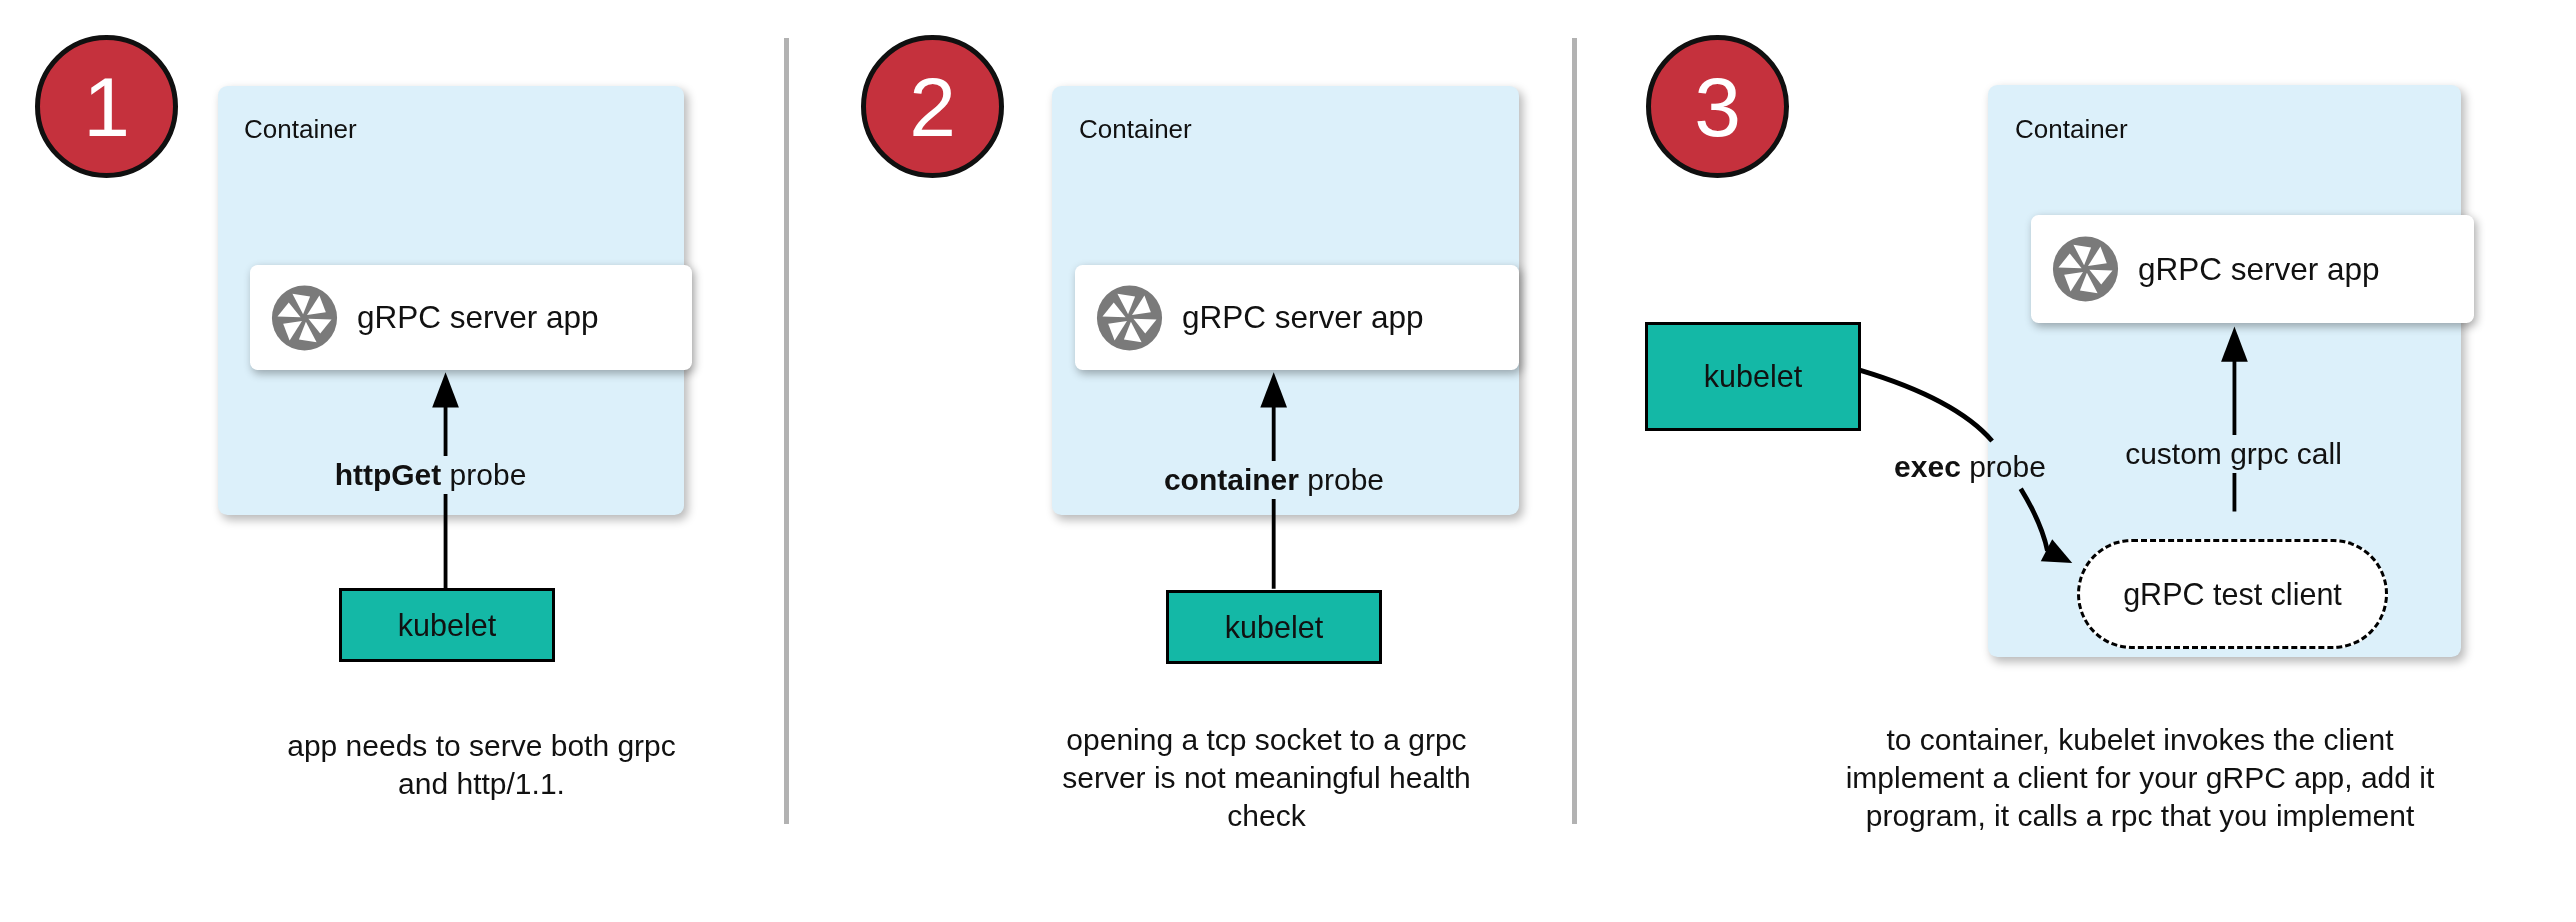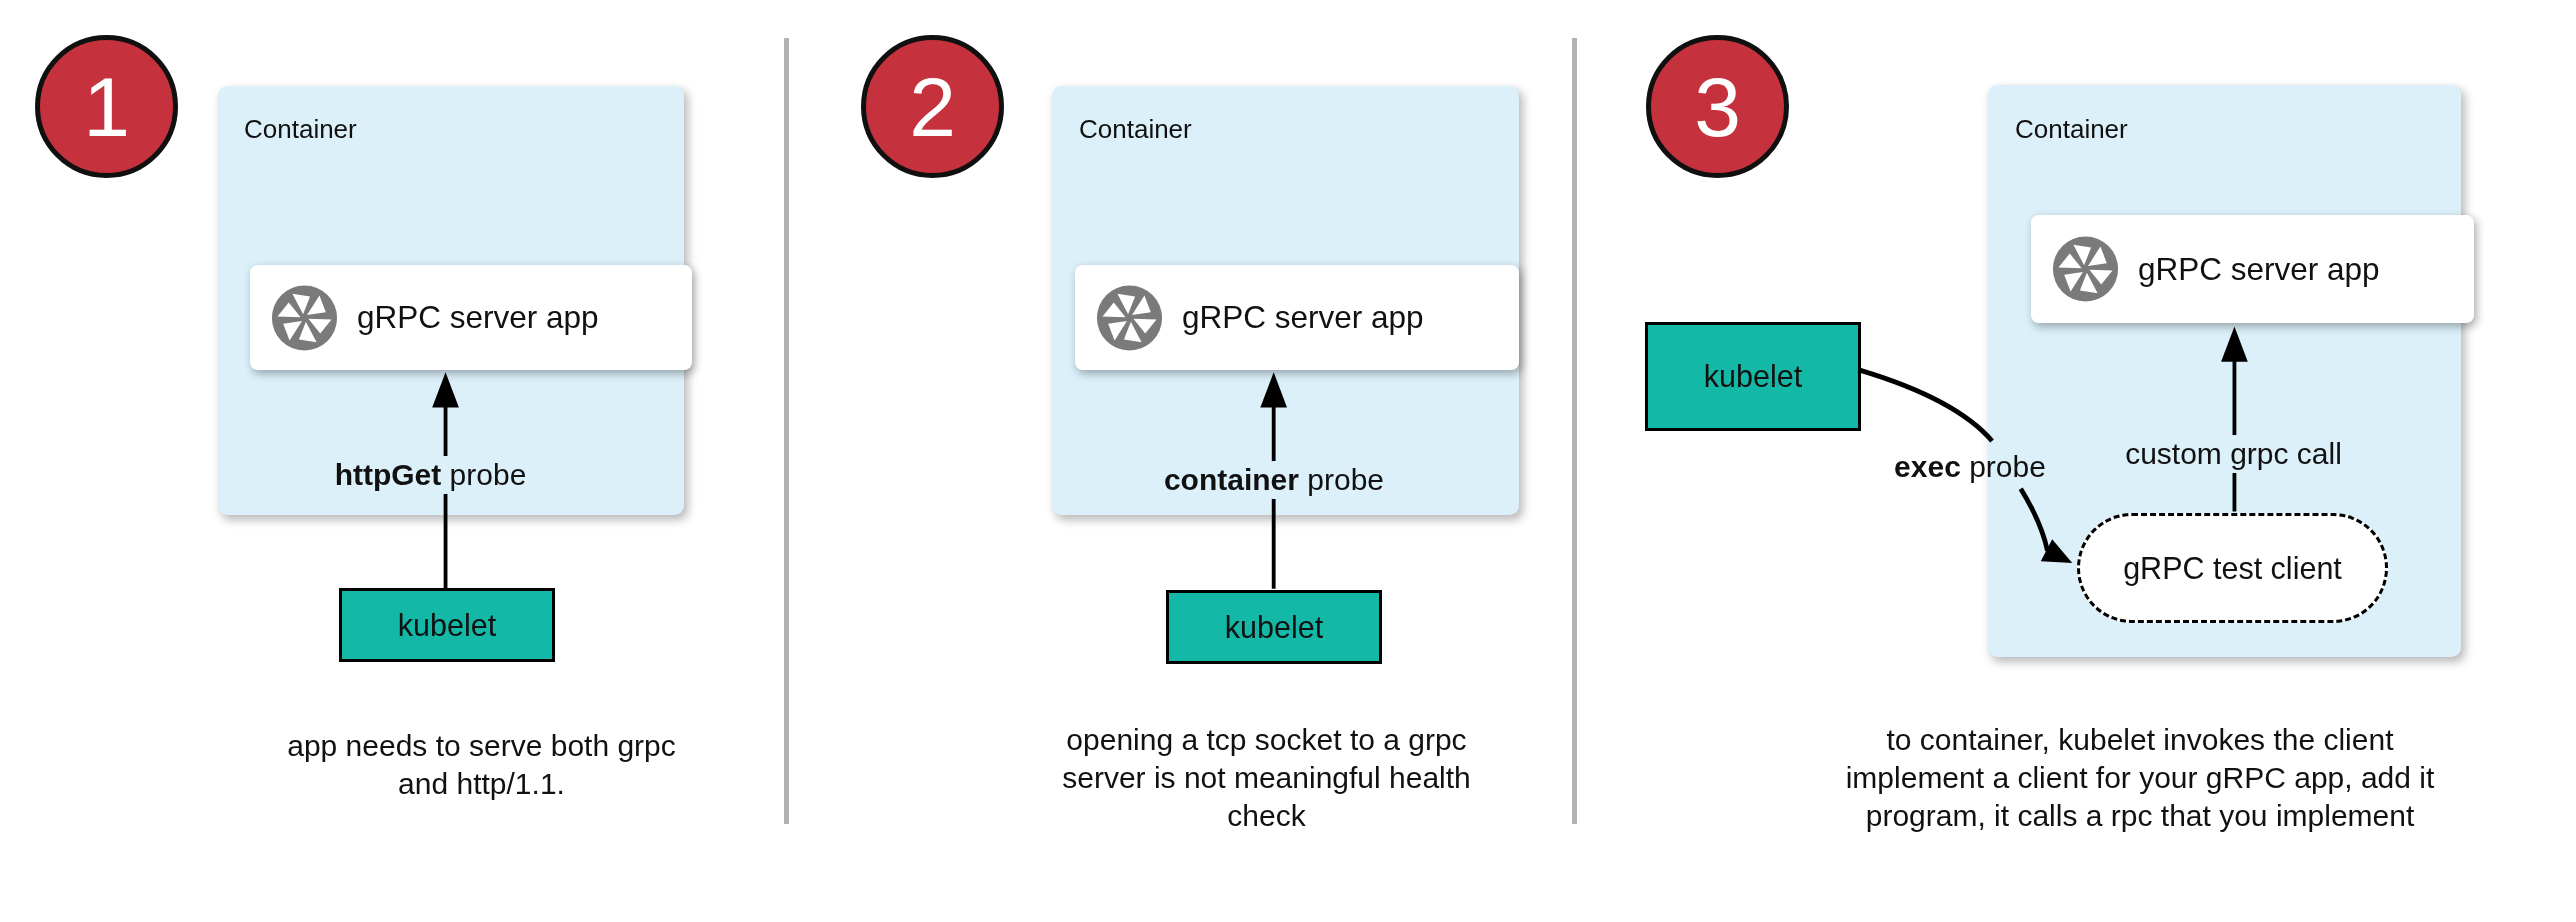--- a/index.html
+++ b/index.html
@@ -134,21 +134,21 @@
   <div class="kubelet-box" style="left:1645px;top:322px;width:216px;height:109px;">
     <span>kubelet</span>
   </div>
 
   <div class="probe-label" style="left:1870px;top:448px;width:200px;">
     <span class="b">exec</span><span> probe</span>
   </div>
 
   <div class="probe-label blue-bg" style="left:2095px;top:435px;width:277px;">custom grpc call</div>
 
-  <div class="oval" style="left:2077px;top:513px;width:311px;height:110px;">
+  <div class="oval" style="left:2077px;top:539px;width:311px;height:110px;">
     <span>gRPC test client</span>
   </div>
 
   <div class="caption" style="left:1806px;top:721px;width:668px;">
     <div>to container, kubelet invokes the client</div>
     <div>implement a client for your gRPC app, add it</div>
     <div>program, it calls a rpc that you implement</div>
   </div>
 
   <svg id="arrows" width="2576" height="923" viewBox="0 0 2700 967">

